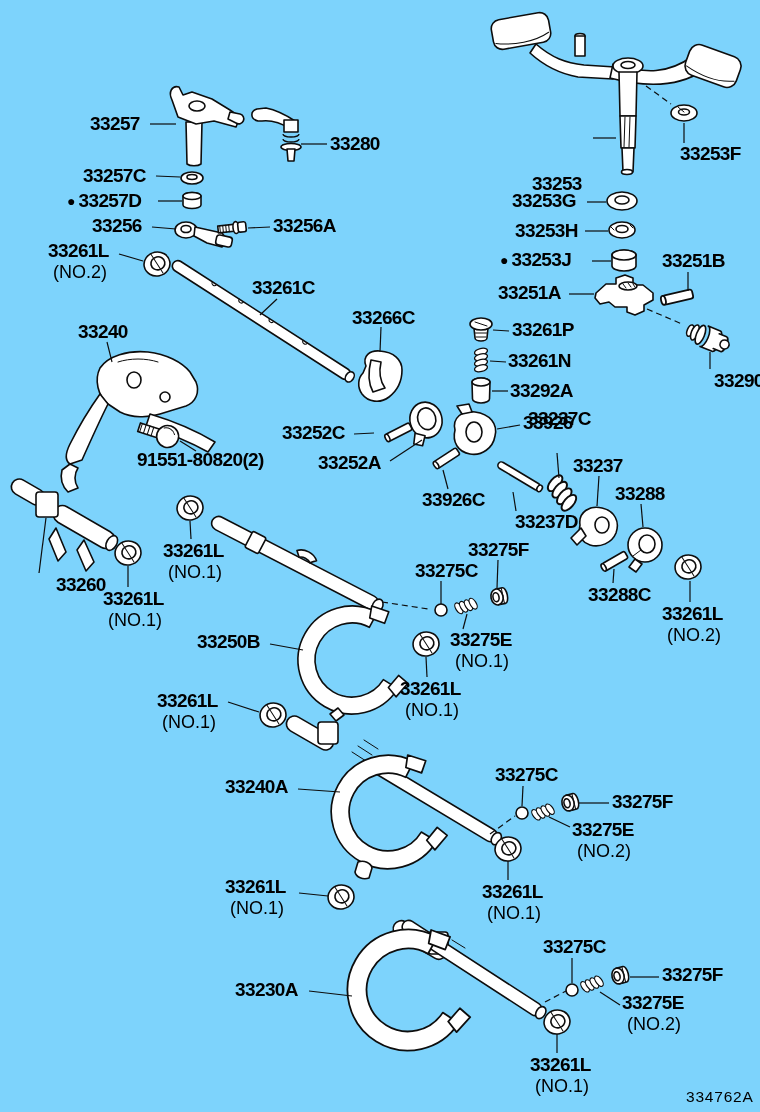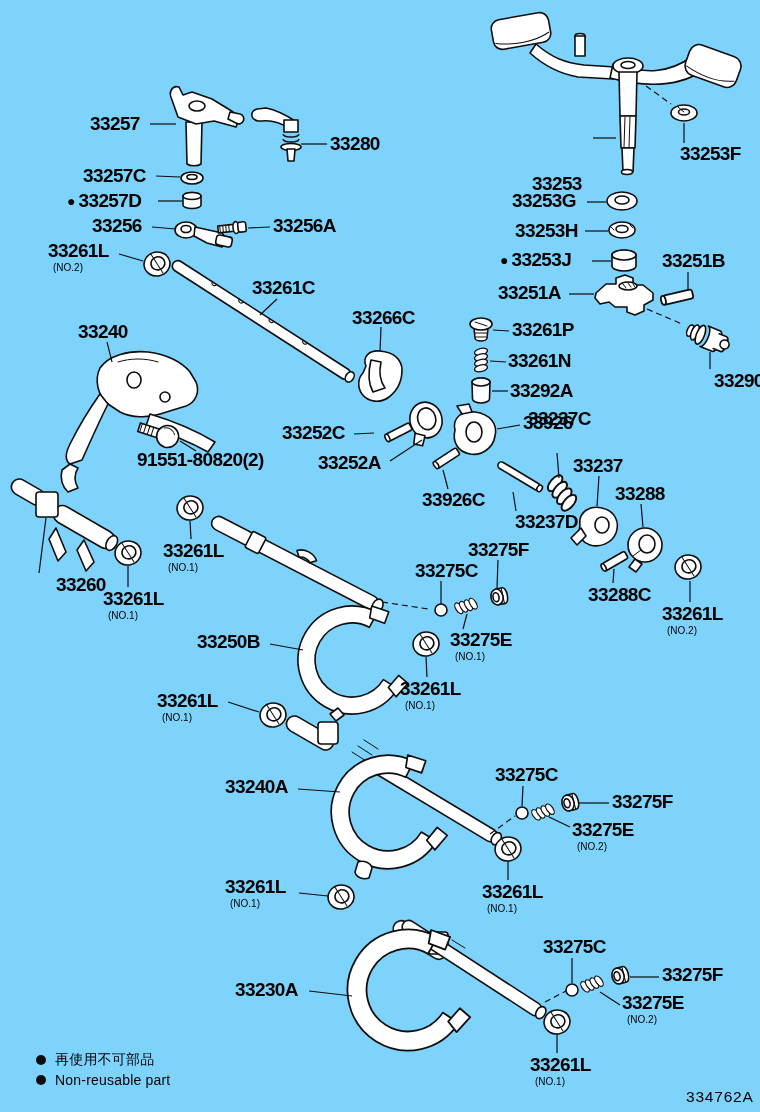--- a/index.html
+++ b/index.html
@@ -14,21 +14,21 @@
   .coil{fill:none;stroke:#0d0d0d;stroke-width:1.3}
   .coilf{fill:#fff;stroke:#0d0d0d;stroke-width:1.2}
   .dash{fill:none;stroke:#0d0d0d;stroke-width:1.2;stroke-dasharray:6 4}
   #leaders line{stroke:#0d0d0d;stroke-width:1.2}
   
   #labels{position:absolute;left:0;top:0;width:760px;height:1112px;pointer-events:none}
   .part-label{position:absolute;white-space:nowrap;line-height:1}
   .part-label .line1{display:flex;align-items:center}
   .part-label .dot{font-size:14px;margin-right:3px}
   .part-label .code{font-weight:700;font-size:19px;letter-spacing:-0.6px;font-family:"Liberation Sans",sans-serif}
-  .part-label .note{font-weight:400;font-size:10px;letter-spacing:0;margin-top:3px;padding-left:5px}
+  .part-label .note{font-weight:400;font-size:18px;letter-spacing:0;margin-top:3px;padding-left:5px}
   
   .legend{position:absolute;left:36px;top:1050px;font-size:14px}
   .legend-row{display:flex;align-items:center;gap:9px;height:20px}
   .bullet{width:10px;height:10px;border-radius:50%;background:#0d0d0d;flex:0 0 auto}
   .legend-text{letter-spacing:0.2px}
   .diagram-code{position:absolute;left:686px;top:1088px;font-size:15.5px;letter-spacing:0.8px}
 </style>
 </head>
 <body>
 
@@ -649,26 +649,16 @@
         <div class="note">(NO.2)</div>
       </div>
       <div class="part-label" style="left: 530px; top: 1055px;">
         <span class="line1">
           <span class="code">33261L</span>
         </span>
         <div class="note">(NO.1)</div>
       </div>
     </div>
 
-<div class="legend">
-  <div class="legend-row">
-    <span class="bullet"></span>
-    <span class="legend-text">再使用不可部品</span>
-  </div>
-  <div class="legend-row">
-    <span class="bullet"></span>
-    <span class="legend-text">Non-reusable part</span>
-  </div>
+
+<div class="diagram-code">334762A</div>
+
 </div>
 
-<div class="diagram-code">334762A</div>
-
-</div>
-
 </body></html>

